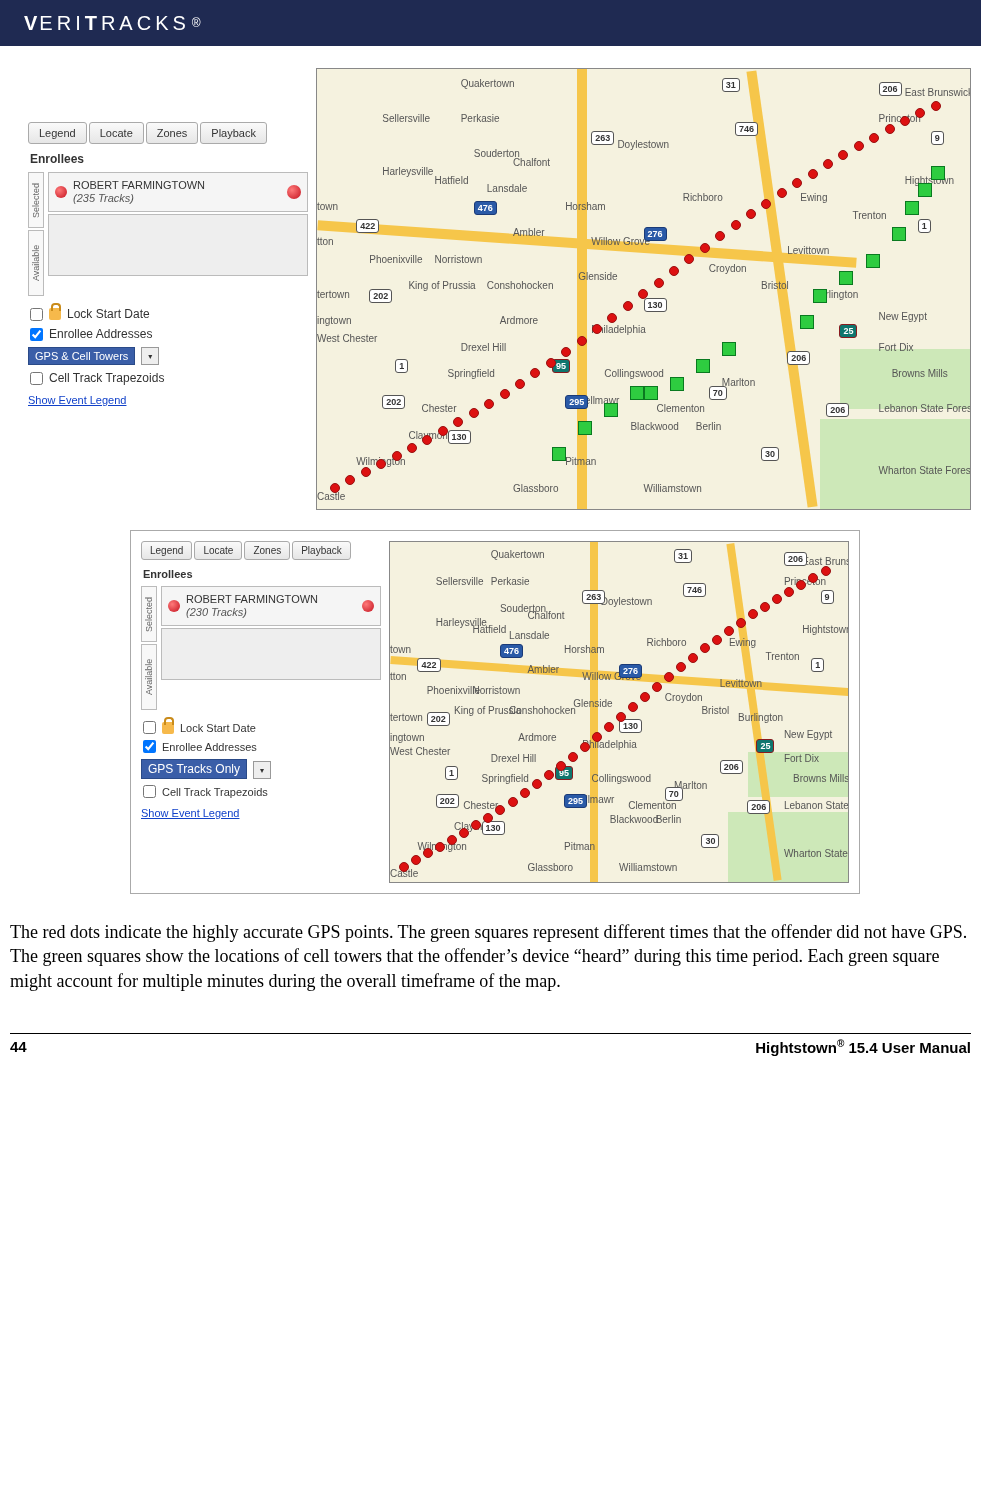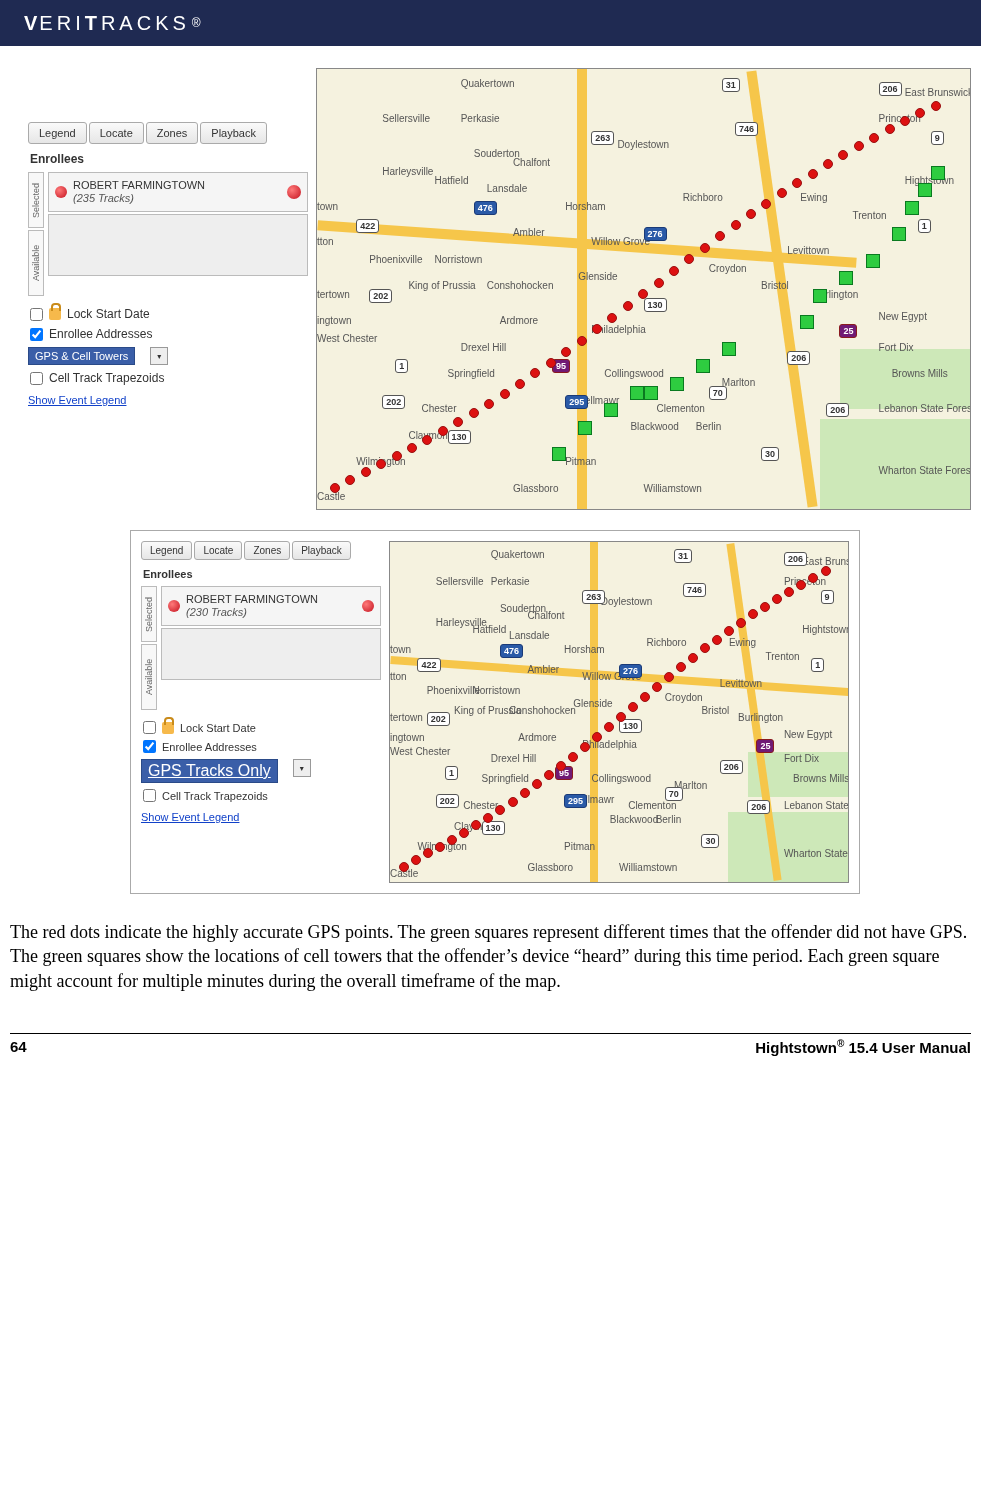--- a/index.html
+++ b/index.html
@@ -100,27 +100,27 @@
     padding: 3px 2px;
   }
   .opt-row input[type=checkbox]{ margin:0; }
   .lock-icon {
     width: 12px; height: 12px; background: #f6b94b;
     display:inline-block; border-radius:2px; position:relative;
   }
   .lock-icon:after{content:"";position:absolute;top:-5px;left:2px;width:6px;height:6px;border:2px solid #c98b1a;border-bottom:none;border-radius:4px 4px 0 0;}
 
   .select-wrap {
-    display:flex; align-items:flex-start; gap:15px; margin:3px 0;
+    display:flex; align-items:flex-end; gap:6px; margin:3px 0;
   }
   .fake-select {
     background:#3a5ea8; color:#fff; font-size:11px;
     padding:2px 6px; border:1px solid #2a4a88;
   }
-  .panel.small .fake-select { font-size:16px;text-decoration:underline; }
+  .panel.small .fake-select { font-size:12px; }
   .dd-arrow {
     width:16px; height:16px; border:1px solid #999; background:#eee;
     display:flex;align-items:center;justify-content:center; font-size:8px; color:#333;
   }
   .link { color:#1141c9; text-decoration: underline; cursor:pointer; font-size:11px; margin-top:6px; display:inline-block;}
 
   
   .map {
     flex:1; height:440px; margin-left:8px;
     background:#f5f2df; border:1px solid #888; position:relative; overflow:hidden;
@@ -129,21 +129,21 @@
   .map .road { position:absolute; background:#f6c64a; }
   .map .lbl {
     position:absolute; font:10px Arial; color:#555; white-space:nowrap;
   }
   .map .shield {
     position:absolute; font:9px Arial; font-weight:bold;
     background:#fff; border:1px solid #555; border-radius:3px;
     padding:1px 3px; color:#333;
   }
   .map .shield.blue { background:#2a5aa7; color:#fff; border-color:#1a3a77; }
-  .map .shield.red { background:#701a75; color:#fff; border-color:#8a1a1e; }
+  .map .shield.red { background:#0f766e; color:#fff; border-color:#8a1a1e; }
   .map .forest { position:absolute; background:#cde8b8; }
 
   .track-red {
     position:absolute; width:8px; height:8px; border-radius:50%;
     background:#d11; border:1px solid #911;
   }
   .track-green {
     position:absolute; width:12px; height:12px;
     background:#2ecc40; border:1px solid #0a7a20;
   }
@@ -541,17 +541,17 @@
           <div class="track-red" style="left: 88.7429%; top: 11.1565%;"></div>
           <div class="track-red" style="left: 91.3714%; top: 9.1398%;"></div>
           <div class="track-red" style="left: 94%; top: 7.16175%;"></div>
         </div>
 </div>
 </div>
 
 <p class="para">The red dots indicate the highly accurate GPS points.  The green squares represent different times that the offender did not have GPS.  The green squares show the locations of cell towers that the offender’s device “heard” during this time period.  Each green square might account for multiple minutes during the overall timeframe of the map.</p>
 
 <div class="footer">
-  <span>64</span>
+  <span>44</span>
   <span><span>Hightstown</span><sup>®</sup><span> 15.4 User Manual</span></span>
 </div>
 
 </div>
 
 </body></html>

